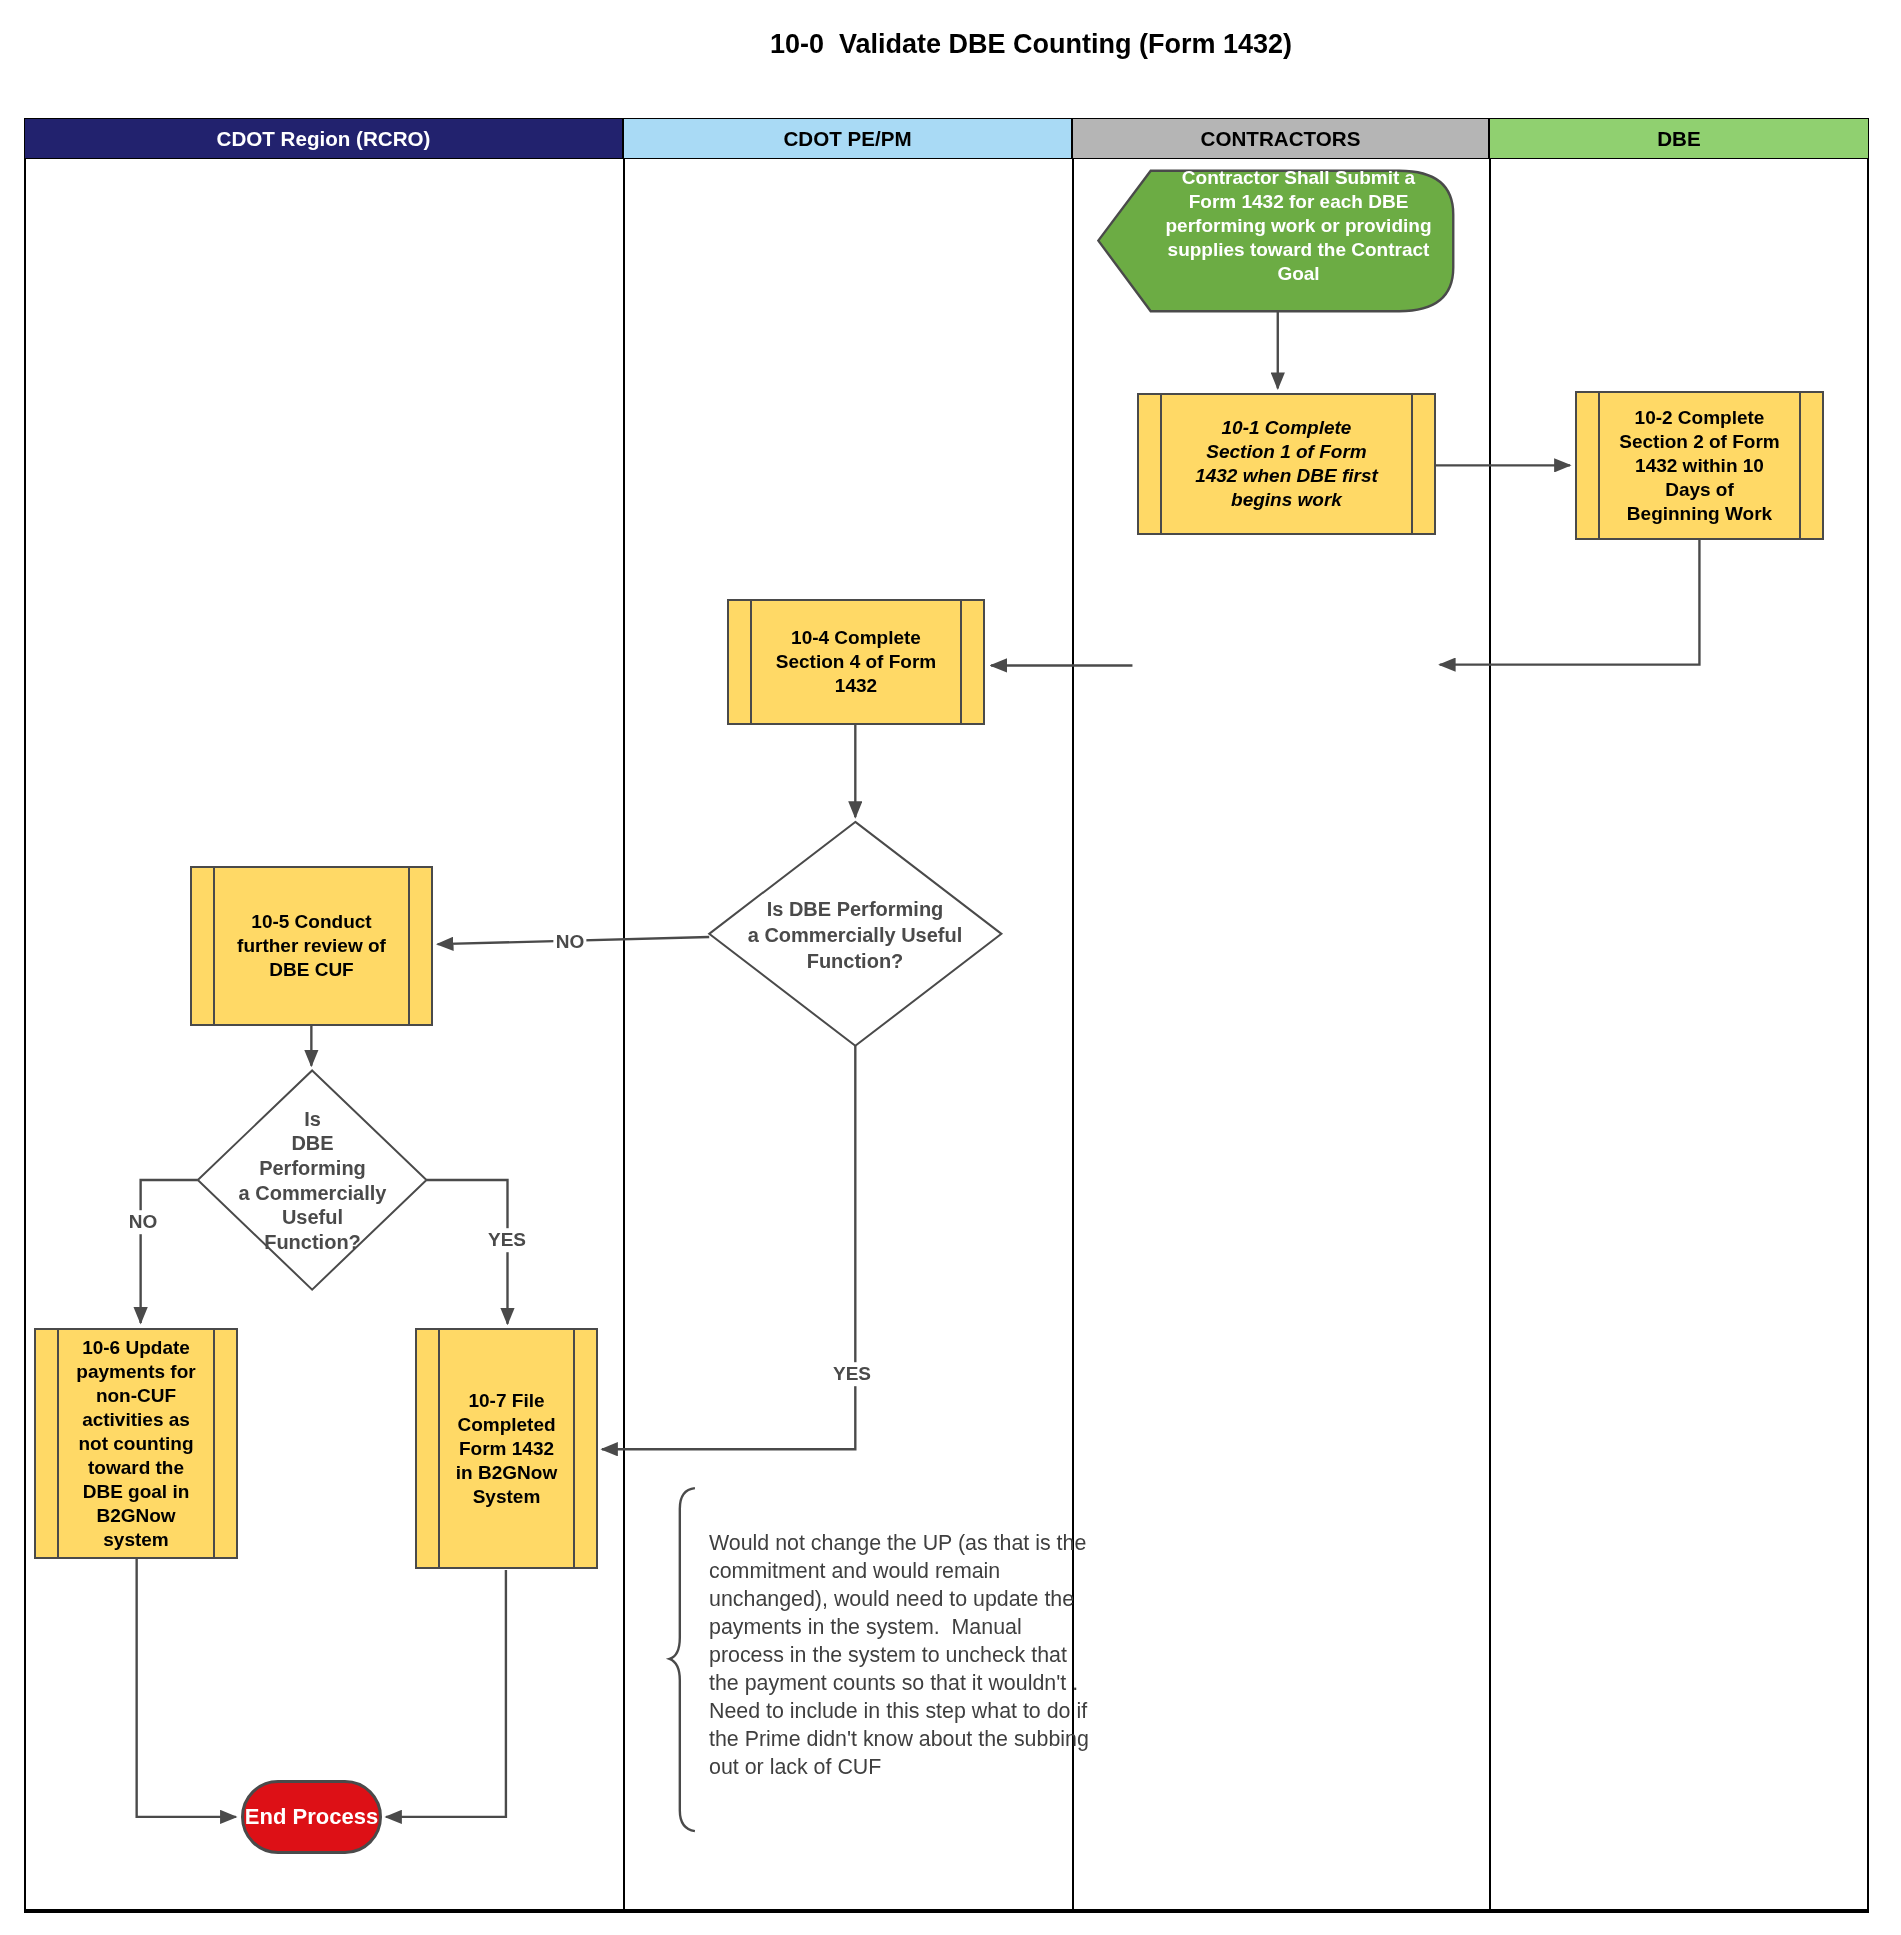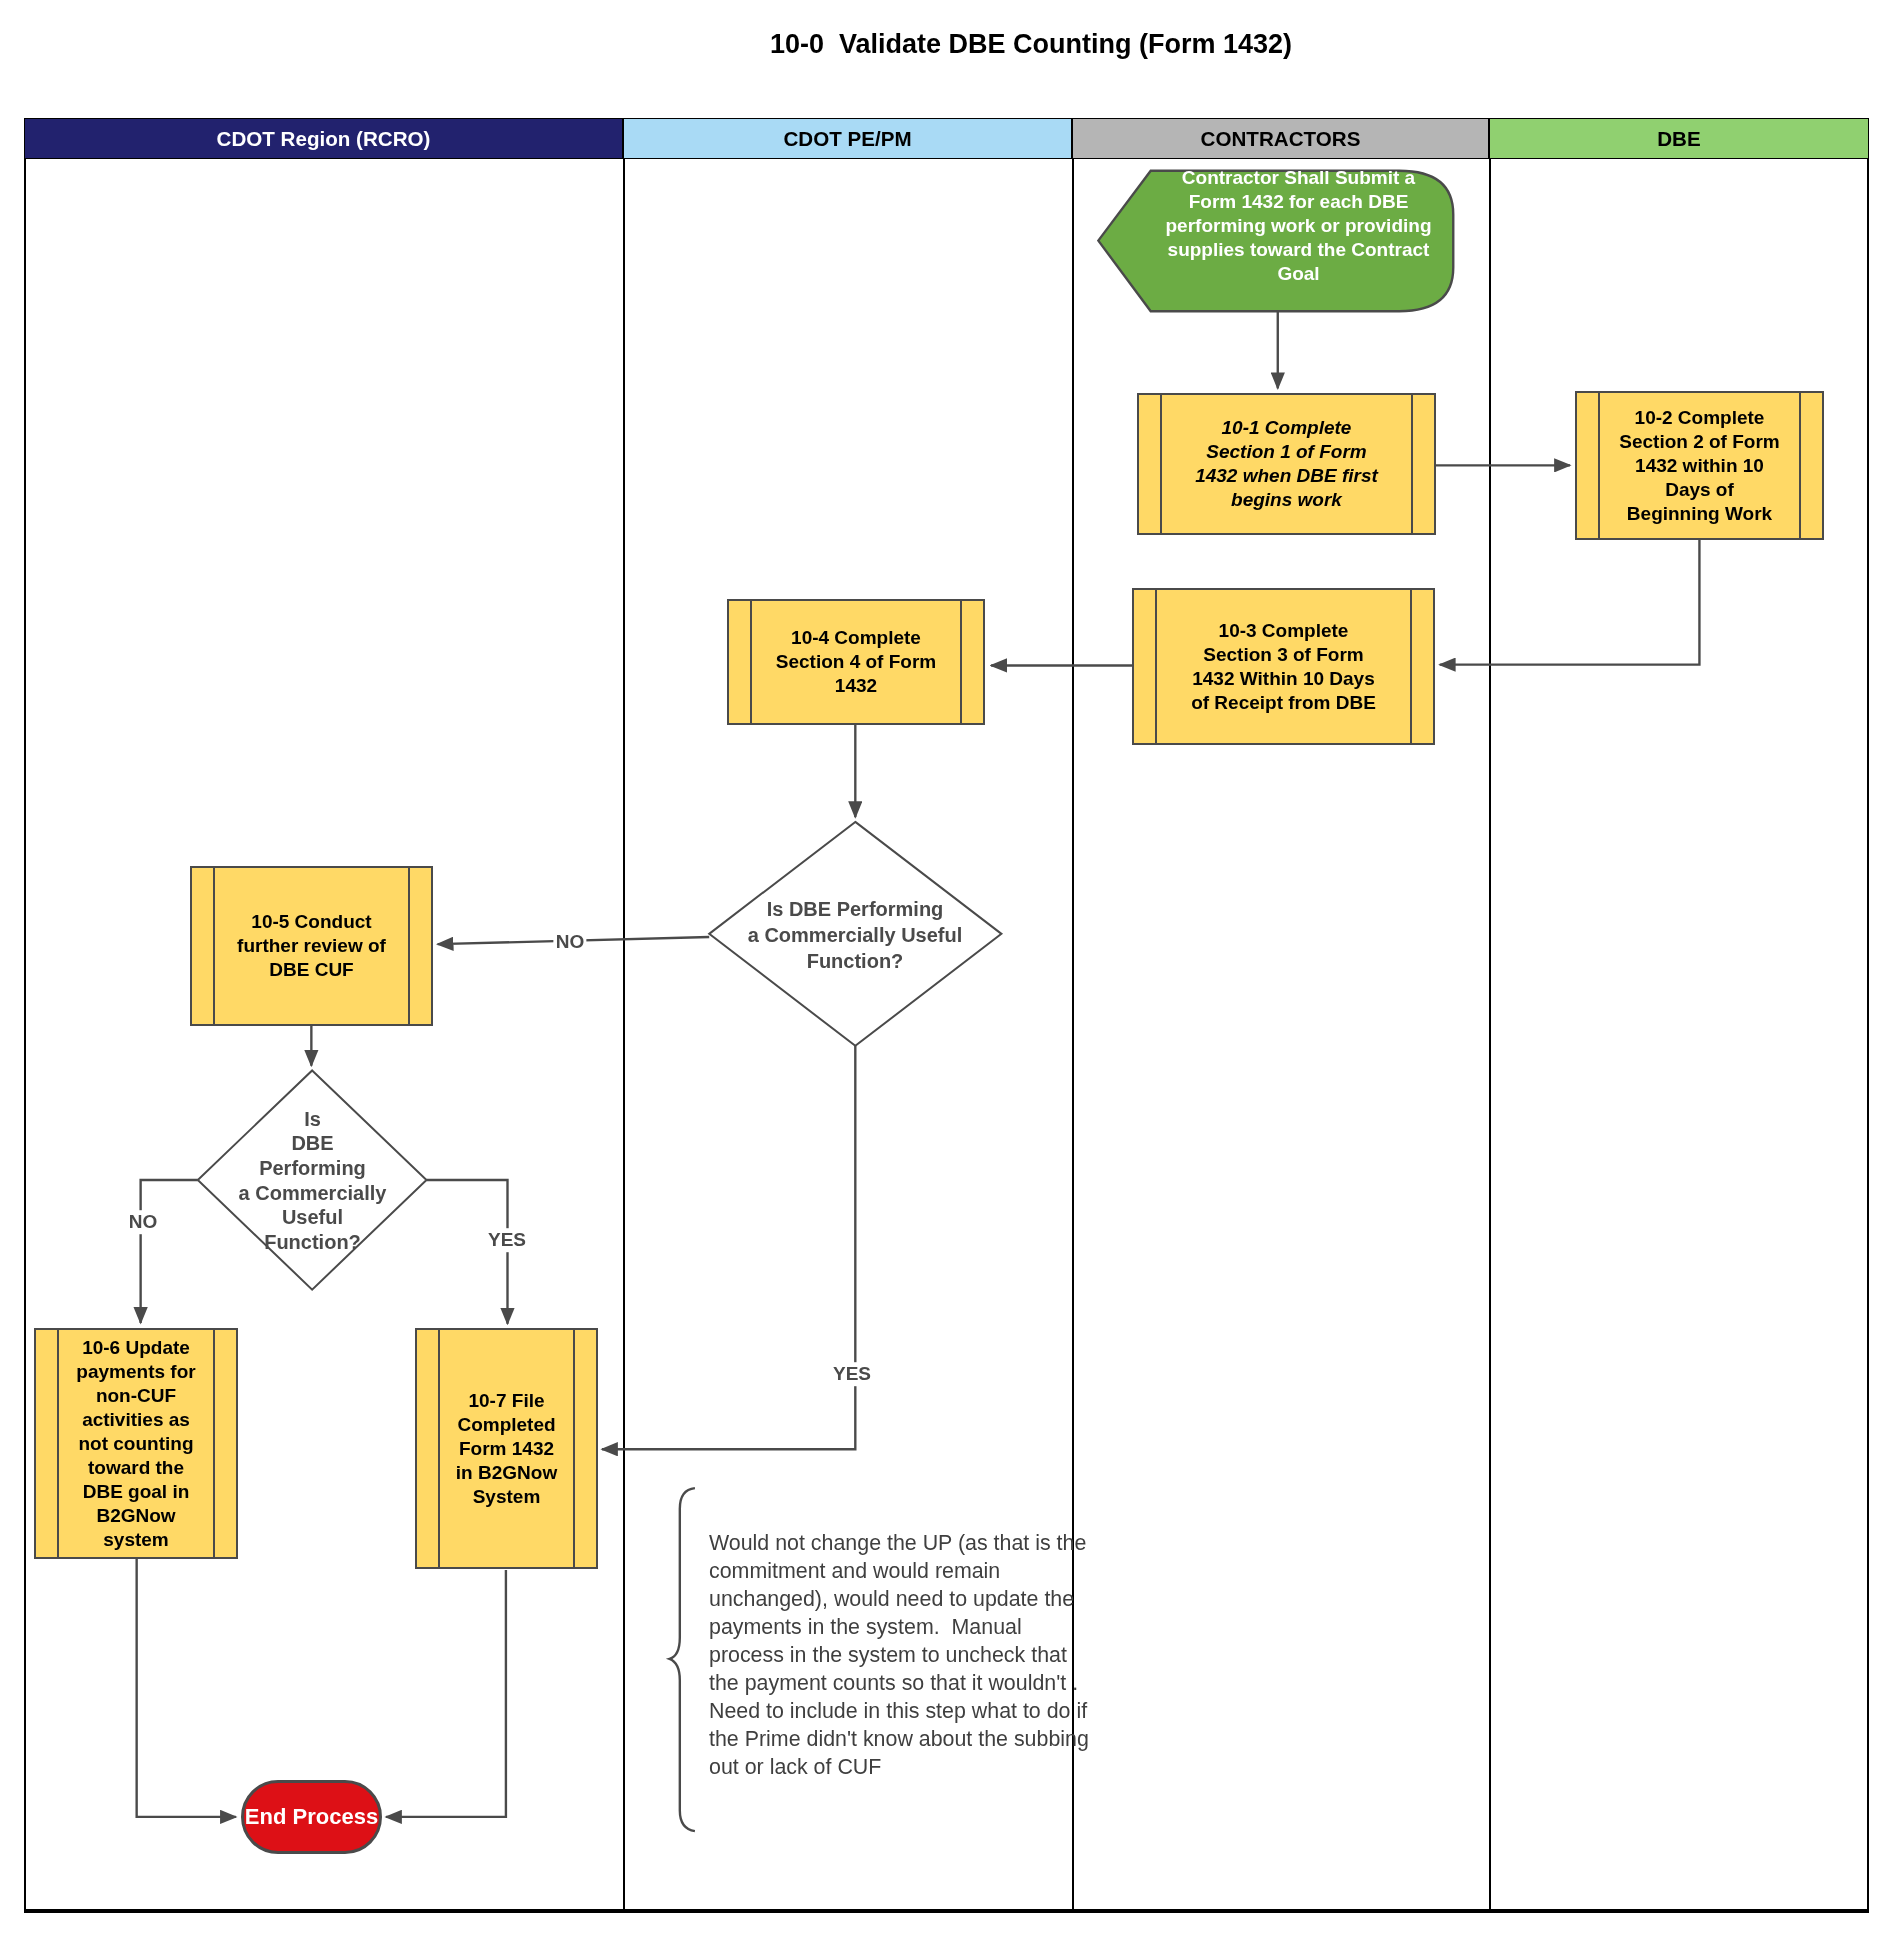--- a/index.html
+++ b/index.html
@@ -60,26 +60,20 @@
 Section 1 of Form
 1432 when DBE first
 begins work</span>
   </div>
   <div class="process" style="left:1575px;top:391px;width:249px;height:149px;">
     <span class="lbl">10-2 Complete
 Section 2 of Form
 1432 within 10
 Days of
 Beginning Work</span>
-  </div>
-  <div class="process" style="left:1132px;top:588px;width:303px;height:157px;">
-    <span class="lbl">10-3 Complete
-Section 3 of Form
-1432 Within 10 Days
-of Receipt from DBE</span>
   </div>
   <div class="process" style="left:727px;top:599px;width:258px;height:126px;">
     <span class="lbl">10-4 Complete
 Section 4 of Form
 1432</span>
   </div>
   <div class="process" style="left:190px;top:866px;width:243px;height:160px;">
     <span class="lbl">10-5 Conduct
 further review of
 DBE CUF</span>

